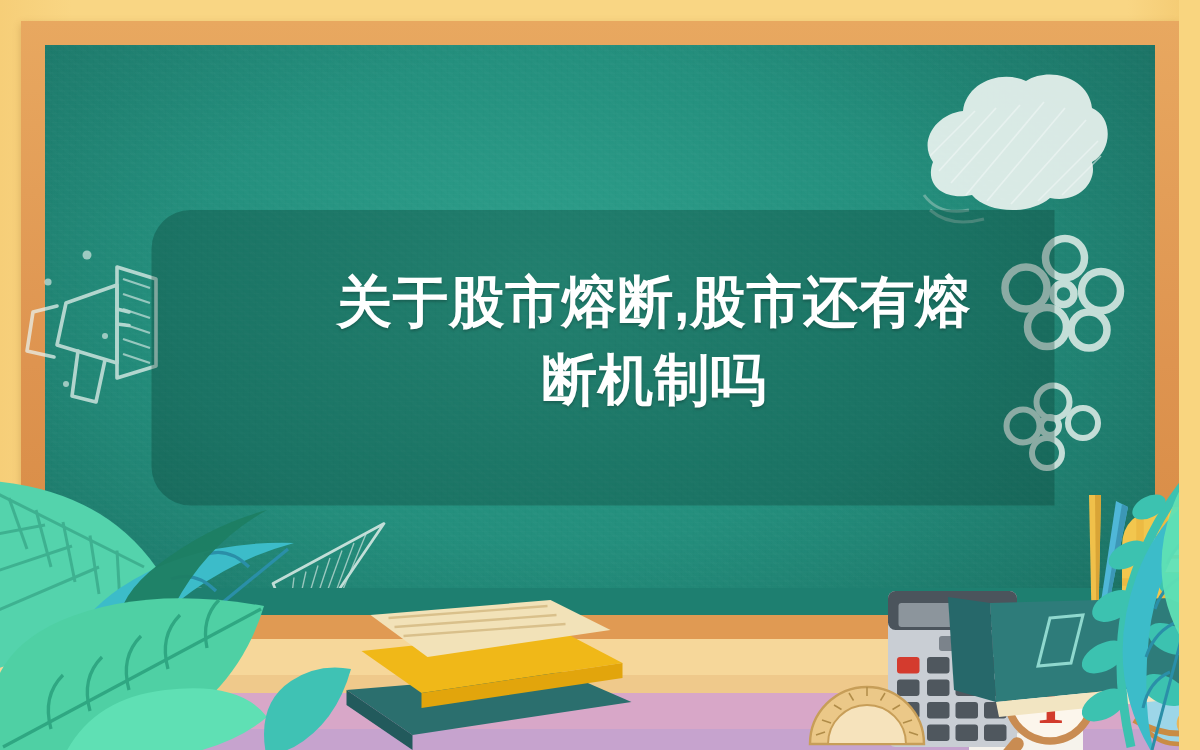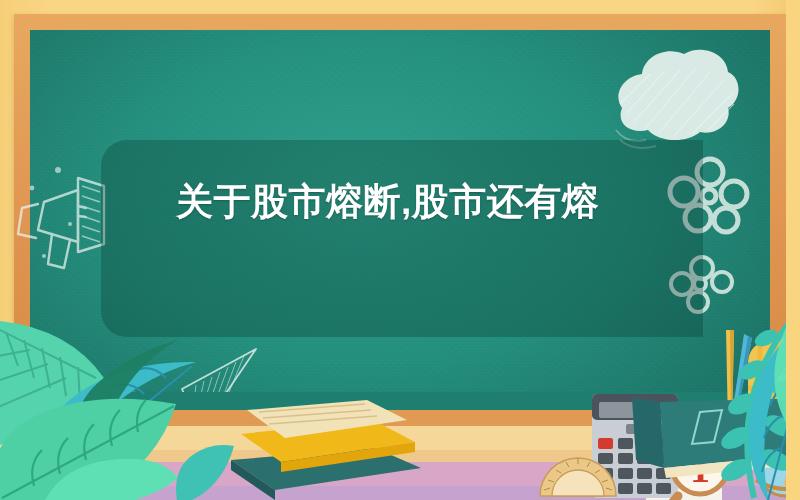--- a/index.html
+++ b/index.html
@@ -1,21 +1,21 @@
 <!DOCTYPE html>
 <html><head>
 <meta charset="utf-8">
 <style>
   html,body{margin:0;padding:0;}
   body{
     width:800px;height:500px;overflow:hidden;
     font-family:"Liberation Sans","DejaVu Sans",sans-serif;
     background:#F9D57F;
   }
-  #stage{position:relative;width:800px;height:500px;overflow:hidden;background:#F9D57F;}
+  #stage{position:relative;width:800px;height:500px;overflow:hidden;background:#F9D57F;text-align:center;}
 
   
   .page-bg{position:absolute;inset:0;background:#F9D57F;}
   .page-bg-2{position:absolute;left:0;top:0;width:800px;height:500px;
     background:linear-gradient(90deg,#F6CE78 0%,#F9D684 6%,#F9D684 94%,#F3C86F 100%);}
 
   
   .frame{position:absolute;left:14px;top:14px;width:772px;height:455px;
     background:linear-gradient(180deg,#E8A860 0%,#DE9450 50%,#D4873F 100%);
     box-shadow:0 2px 5px rgba(150,90,30,.30);}
@@ -178,20 +178,21 @@
       <circle cx="62" cy="132" r="10"></circle>
         <circle cx="38" cy="152" r="10"></circle>
       <circle cx="40" cy="134" r="6"></circle>
     </g>
   </svg>
 
   <div class="title-panel"></div>
 
   <div class="title-wrap">
     <div class="title-line">关于股市熔断,股市还有熔</div>
+    <div class="title-line">断机制吗</div>
   </div>
 
   <div class="desk">
     <div class="desk-board-edge"></div>
     <div class="strip s-orange"></div>
     <div class="strip s-cream"></div>
     <div class="strip s-tan"></div>
     <div class="strip s-pink"></div>
     <div class="strip s-lilac"></div>
   </div>

